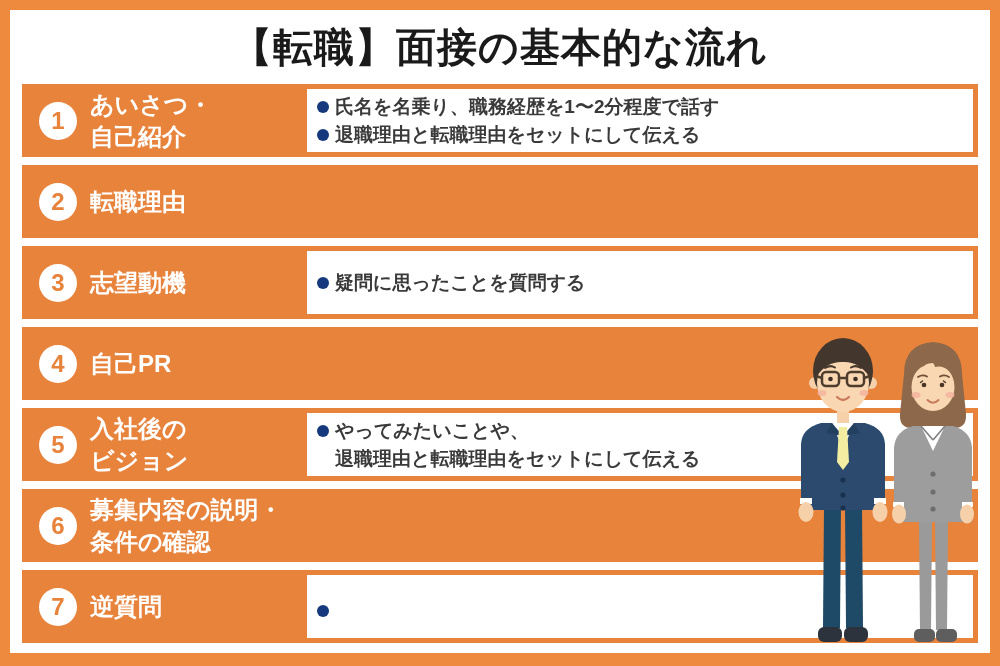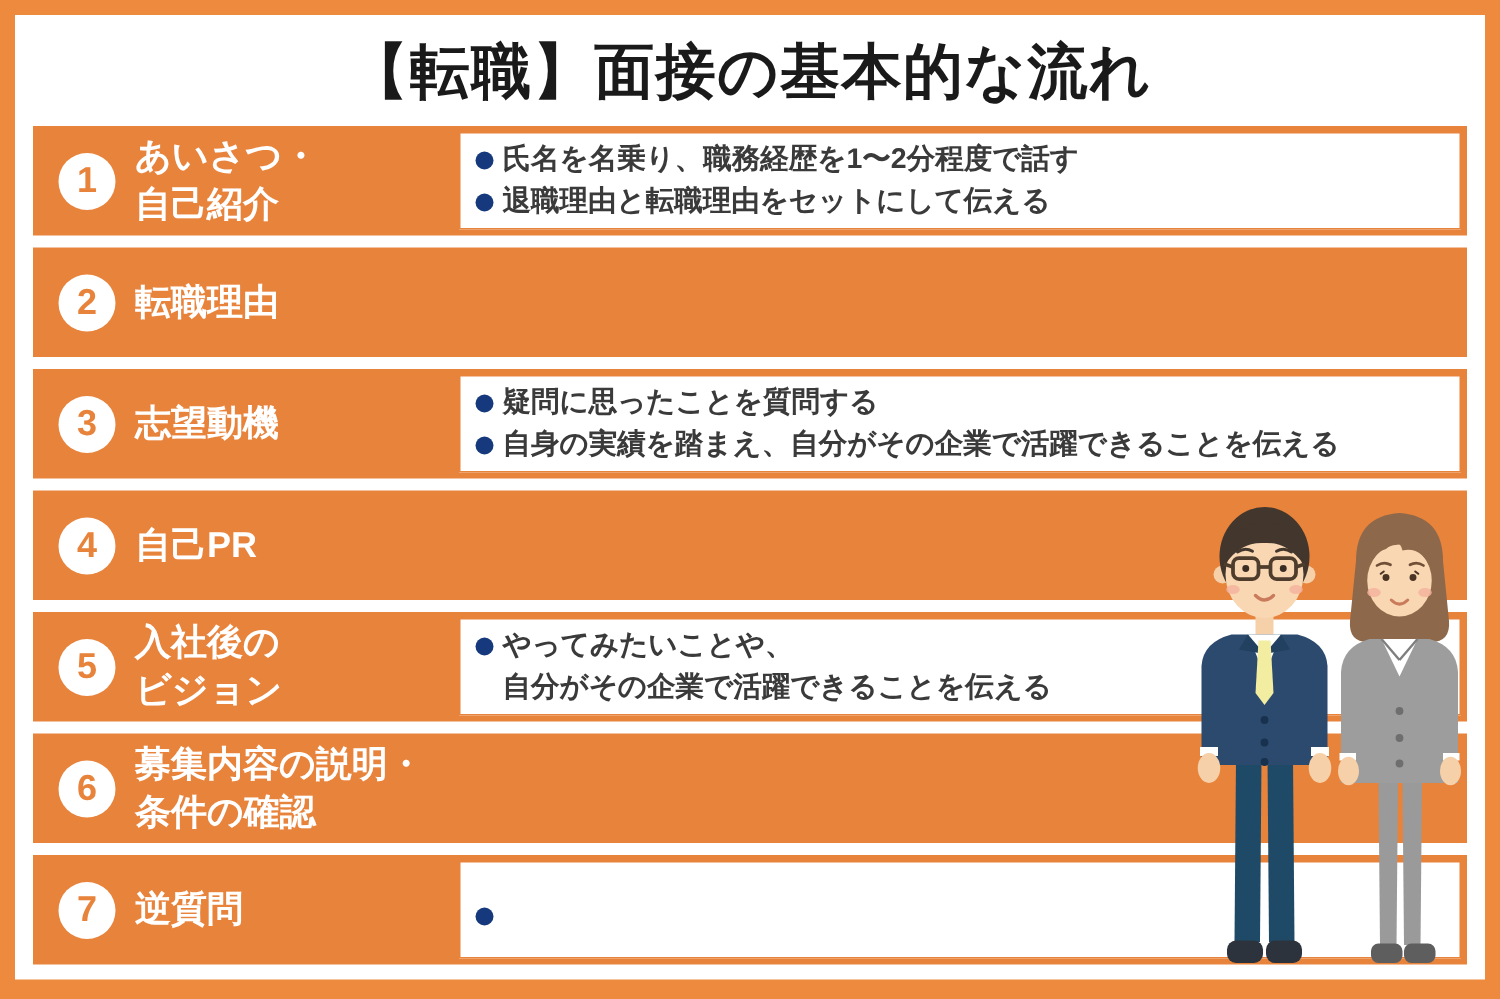--- a/index.html
+++ b/index.html
@@ -94,45 +94,41 @@
       <div class="row">
         <div class="label-area">
           <div class="badge">3</div>
           <div class="step-label">志望動機</div>
         </div>
         <div class="content">
           <div class="point">
             <span class="dot"></span>
             <span class="ptext">疑問に思ったことを質問する</span>
           </div>
-          <div class="point">
-            <span class="dot"></span>
-            <span class="ptext">自身の実績を踏まえ、自分がその企業で活躍できることを伝える</span>
-          </div>
         </div>
       </div>
 
       <div class="row">
         <div class="label-area">
           <div class="badge">4</div>
           <div class="step-label">自己PR</div>
         </div>
       </div>
 
       <div class="row">
         <div class="label-area">
           <div class="badge">5</div>
           <div class="step-label">入社後の
 ビジョン</div>
         </div>
         <div class="content">
           <div class="point">
             <span class="dot"></span>
             <span class="ptext">やってみたいことや、
-自分がその企業で活躍できることを伝える</span>
+退職理由と転職理由をセットにして伝える</span>
           </div>
         </div>
       </div>
 
       <div class="row">
         <div class="label-area">
           <div class="badge">6</div>
           <div class="step-label">募集内容の説明・
 条件の確認</div>
         </div>

